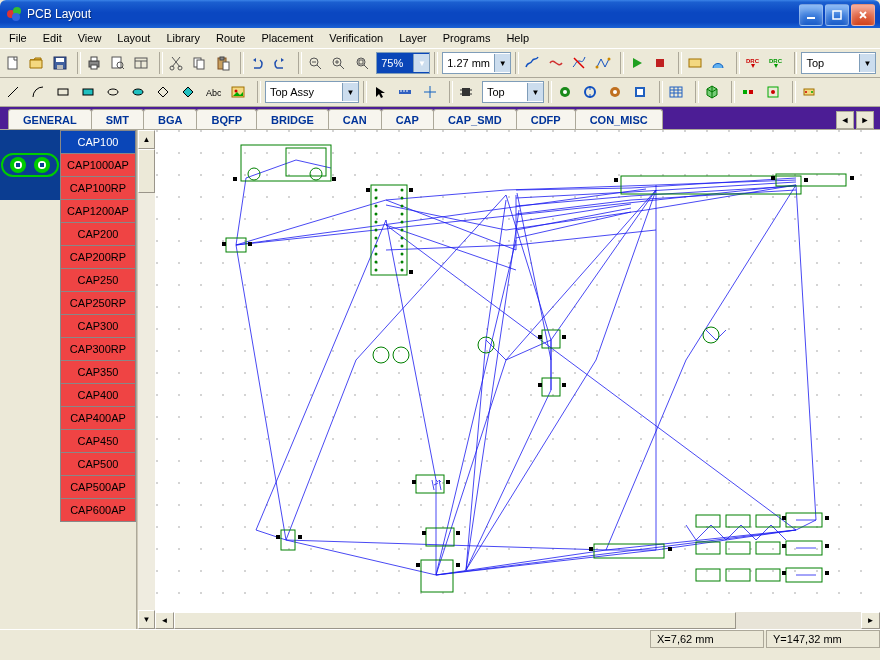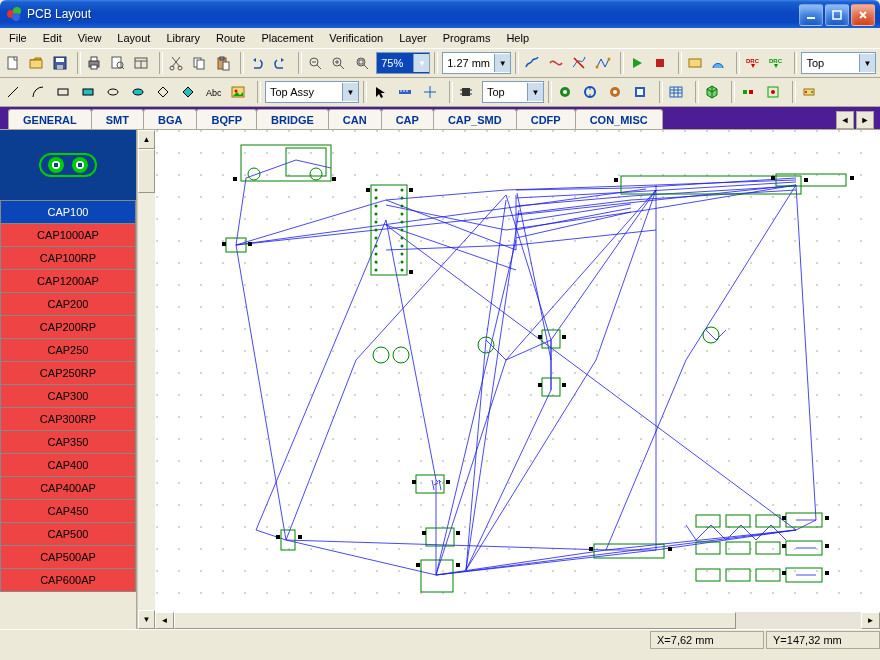--- a/index.html
+++ b/index.html
@@ -22,37 +22,37 @@
 .combo{height:20px;background:#fff;border:1px solid #7f9db9;display:flex;align-items:center;font-size:11px}
 .combo span{padding:0 4px}
 .combo .dd{width:15px;height:18px;background:#cde;border-left:1px solid #7f9db9;display:flex;align-items:center;justify-content:center;font-size:8px}
 
 .cattabs{height:22px;background:#4c1d95;display:flex;align-items:flex-end;border-bottom:1px solid #aca899;padding-left:8px}
 .cattab{padding:4px 14px 3px;font-weight:bold;color:#003399;font-size:11px;border:1px solid #aca899;border-bottom:none;margin-right:-1px;background:#f7f5ee;border-radius:3px 3px 0 0;cursor:default}
 .cattabs .navr{margin-left:auto;display:flex;gap:2px;padding-right:6px;align-items:center}
 .navbtn{width:16px;height:16px;border:1px solid #aca899;background:#ece9d8;display:flex;align-items:center;justify-content:center;font-size:9px}
 
 .workarea{display:flex;height:499px}
-.sidebar{width:136px;background:#ece9d8;border-right:1px solid #aca899;display:flex;flex-direction:column}
+.sidebar{width:136px;background:#ece9d8;border-right:1px solid #aca899;display:flex;flex-direction:row}
 .preview{height:70px;background:#0b3d91;display:flex;align-items:center;justify-content:center;flex-shrink:0}
 .complist{flex:1;overflow:hidden}
 .comp{height:22px;border:1px solid #888;border-top:none;background:#ef4444;display:flex;align-items:center;justify-content:center;font-size:11px}
 .comp.sel{background:#0a46b8;color:#fff}
 .comp:first-child{border-top:1px solid #888}
 .vscroll{width:17px;background:#e8e4d8;border-left:1px solid #cfc9b8;display:flex;flex-direction:column}
 .vscroll .arr{height:17px;background:#ece9d8;border:1px solid #fff;border-right-color:#9a958a;border-bottom-color:#9a958a;display:flex;align-items:center;justify-content:center;font-size:8px}
 .vscroll .track{flex:1;background:#efece0;position:relative}
 .vscroll .thumb{position:absolute;left:0;right:0;top:0;height:42px;background:#ece9d8;border:1px solid #fff;border-right-color:#9a958a;border-bottom-color:#9a958a}
 .canvas{flex:1;background:#fff;position:relative;overflow:hidden;border-left:1px solid #fff}
 .canvas svg{position:absolute;left:0;top:0}
 .hscroll{height:17px;display:flex;background:#e8e4d8}
 .hscroll .arr{width:17px;background:#ece9d8;border:1px solid #fff;border-right-color:#9a958a;border-bottom-color:#9a958a;display:flex;align-items:center;justify-content:center;font-size:8px}
 .hscroll .track{flex:1;position:relative}
 .hscroll .thumb{position:absolute;top:0;bottom:0;left:0;width:560px;background:#ece9d8;border:1px solid #fff;border-right-color:#9a958a;border-bottom-color:#9a958a}
-.status{height:19px;display:flex;align-items:center;background:#ece9d8;border-top:1px solid #fff}
+.status{height:19px;display:flex;background:#ece9d8;border-top:1px solid #fff}
 .statcell{border:1px solid #aca899;height:16px;display:flex;align-items:center;padding:0 6px;margin-left:2px;background:#ece9d8}
 .iconsvg{width:16px;height:16px}
 </style>
 </head>
 <body>
 
 <div class="titlebar">
   <span class="appicon">
     <svg viewBox="0 0 16 16">
         <circle cx="5" cy="8" r="4" fill="#d33"></circle>

